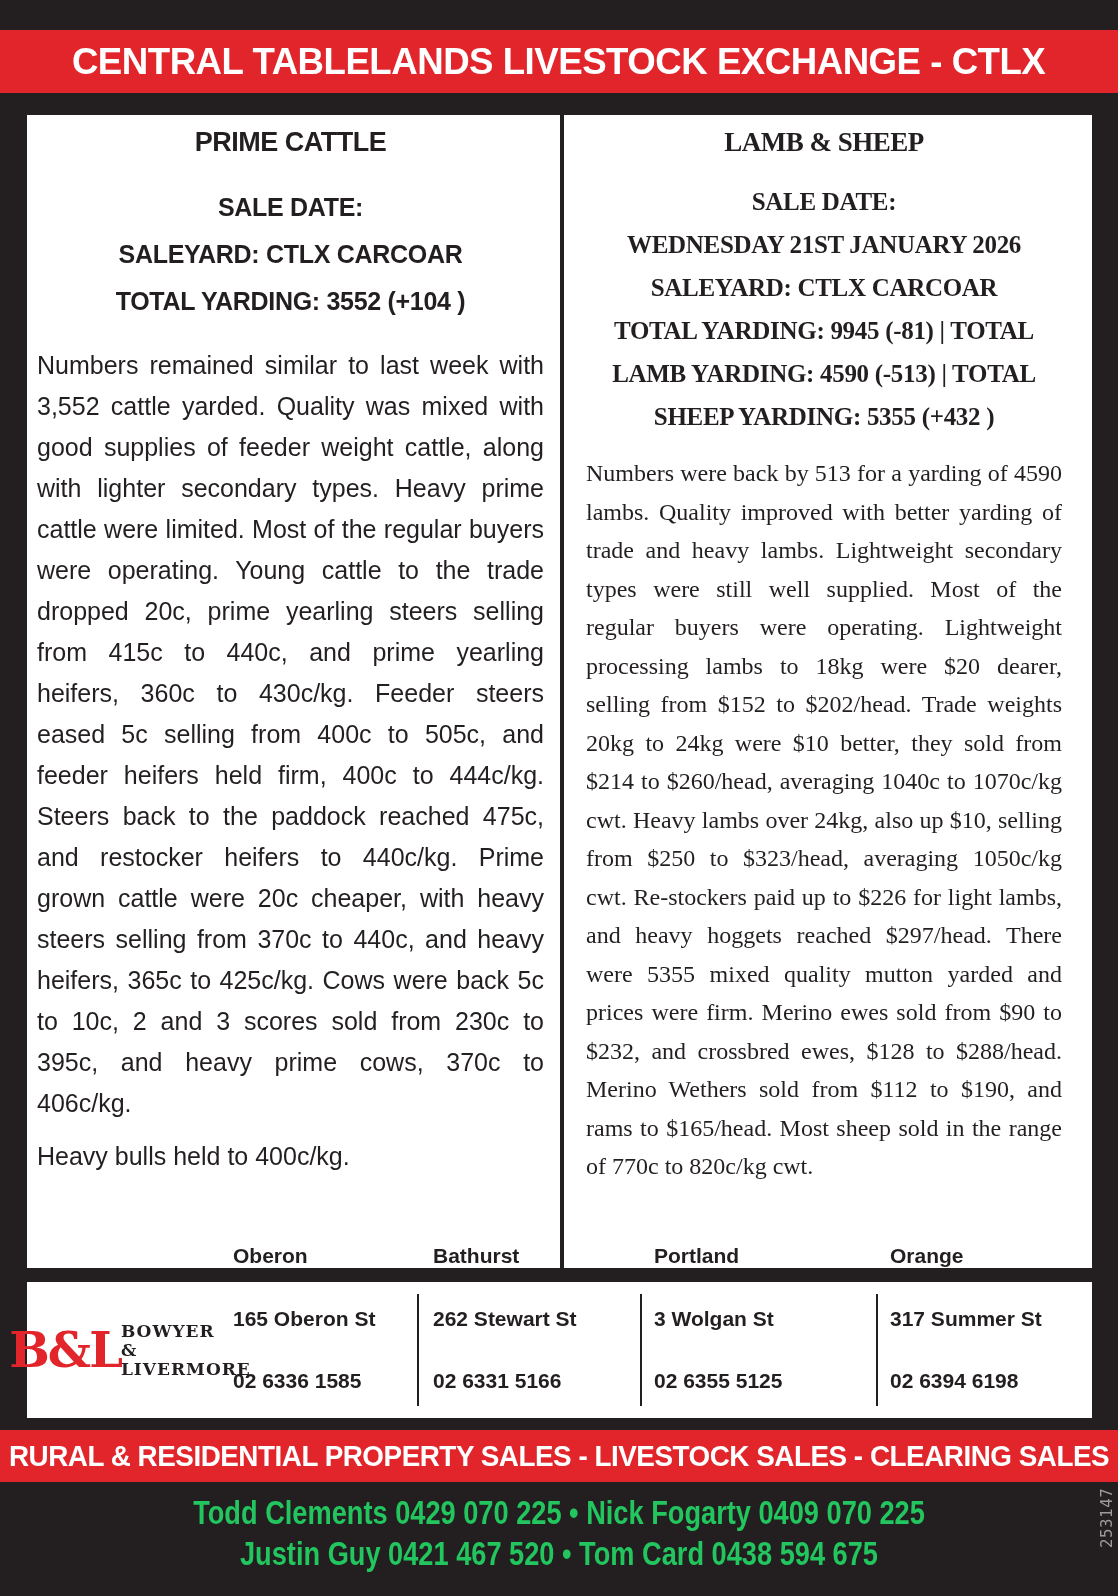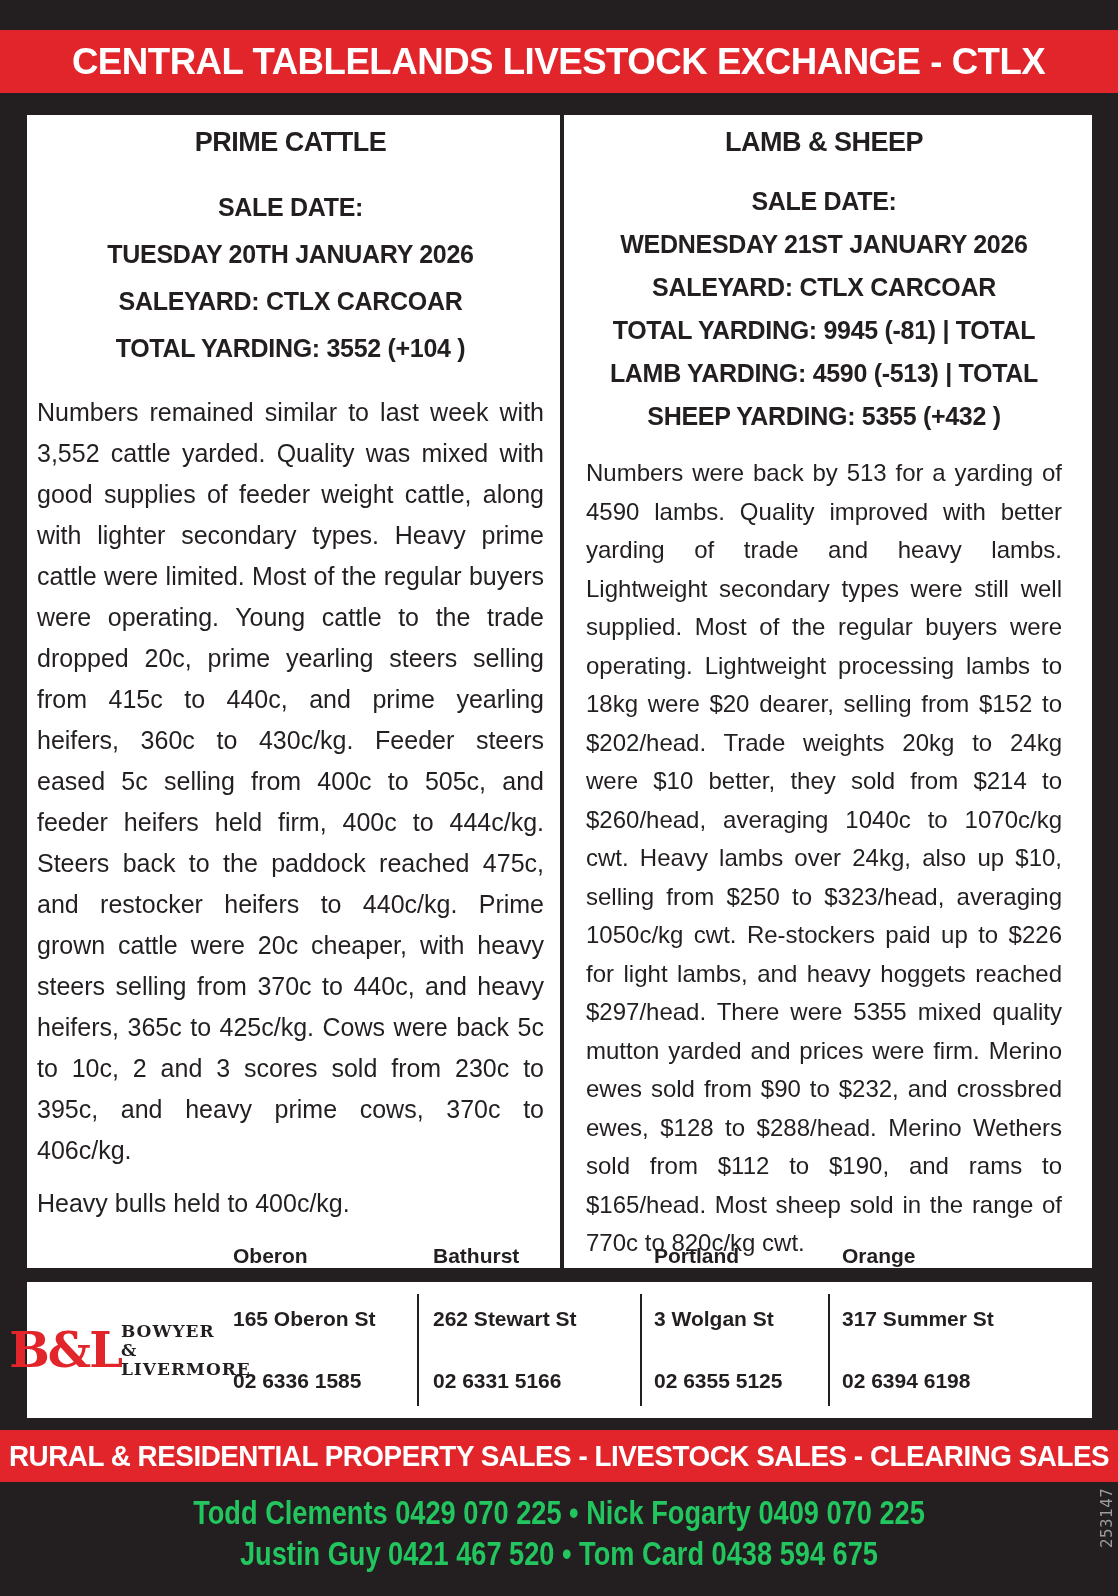--- a/index.html
+++ b/index.html
@@ -31,21 +31,21 @@
   }
 
   
   .main-box{
     position:absolute; left:27px; top:115px; width:1065px; height:1153px;
     background:var(--white);
     display:flex;
   }
   .col{ height:100%; }
   .col-left{ width:533px; padding:12px 16px 0 10px; }
-  .col-right{ width:532px; border-left:4px solid var(--black); padding:12px 30px 16px 22px; }
+  .col-right{ width:532px; border-left:4px solid var(--black); padding:12px 30px 16px 22px;font-family:Liberation Serif, serif; }
   .col-heading{
     text-align:center; font-weight:bold; font-size:27px; letter-spacing:-0.5px;
   }
   .subhead{
     margin-top:26px; text-align:center; font-weight:bold; font-size:25px;
     line-height:47px; letter-spacing:-0.3px;
   }
   .col-right .subhead{ margin-top:22px; line-height:43px; }
   .report{
     margin-top:20px; font-size:25px; line-height:41px;
@@ -73,21 +73,21 @@
   .logo-name{
     font-family:"DejaVu Serif", serif; font-weight:bold;
     font-size:17px; line-height:19px; letter-spacing:1px; color:var(--black);
   }
   .office{
     height:112px; display:flex; flex-direction:column; justify-content:center;
     font-weight:bold; font-size:21px; line-height:26.5px; color:var(--black);gap:36px;
   }
   .office-1{ width:184px; }
   .office-2{ width:223px; border-left:2px solid var(--black); padding-left:14px; }
-  .office-3{ width:188px; border-left:2px solid var(--black); padding-left:12px;justify-content:center; }
+  .office-3{ width:236px; border-left:2px solid var(--black); padding-left:12px;justify-content:center; }
   .office-4{ width:232px; border-left:2px solid var(--black); padding-left:12px; }
 
   
   .services-banner{
     position:absolute; top:1430px; left:0; width:1118px; height:52px;
     background:var(--red);
     display:flex; align-items:center; justify-content:center;
   }
   .services-banner .services-text{
     color:#fff; font-weight:bold; font-size:29px; letter-spacing:-0.5px;
@@ -120,21 +120,20 @@
   <div class="top-banner">
     <span class="title">CENTRAL TABLELANDS LIVESTOCK EXCHANGE - CTLX</span>
   </div>
 
   <div class="main-box">
 
     <section class="col col-left">
       <h2 class="col-heading">PRIME CATTLE</h2>
       <div class="subhead">
         <div>SALE DATE:</div>
-        <div>TUESDAY 20TH JANUARY 2026</div>
         <div>SALEYARD: CTLX CARCOAR</div>
         <div>TOTAL YARDING: 3552 (+104 )</div>
       </div>
       <p class="report">Numbers remained similar to last week with 3,552 cattle yarded. Quality was mixed with good supplies of feeder weight cattle, along with lighter secondary types. Heavy prime cattle were limited. Most of the regular buyers were operating.  Young cattle to the trade dropped 20c, prime yearling steers selling from 415c to 440c, and prime yearling heifers, 360c to 430c/kg. Feeder steers eased 5c selling from 400c to 505c, and feeder heifers held firm, 400c to 444c/kg. Steers back to the paddock reached 475c, and restocker heifers to 440c/kg.  Prime grown cattle were 20c cheaper, with heavy steers selling from 370c to 440c, and heavy heifers, 365c to 425c/kg. Cows were back 5c to 10c, 2 and 3 scores sold from 230c to 395c, and heavy prime cows, 370c to 406c/kg.</p>
       <p class="report-closing">Heavy bulls held to 400c/kg.</p>
     </section>
 
     <section class="col col-right">
       <h2 class="col-heading">LAMB &amp; SHEEP</h2>
       <div class="subhead">

